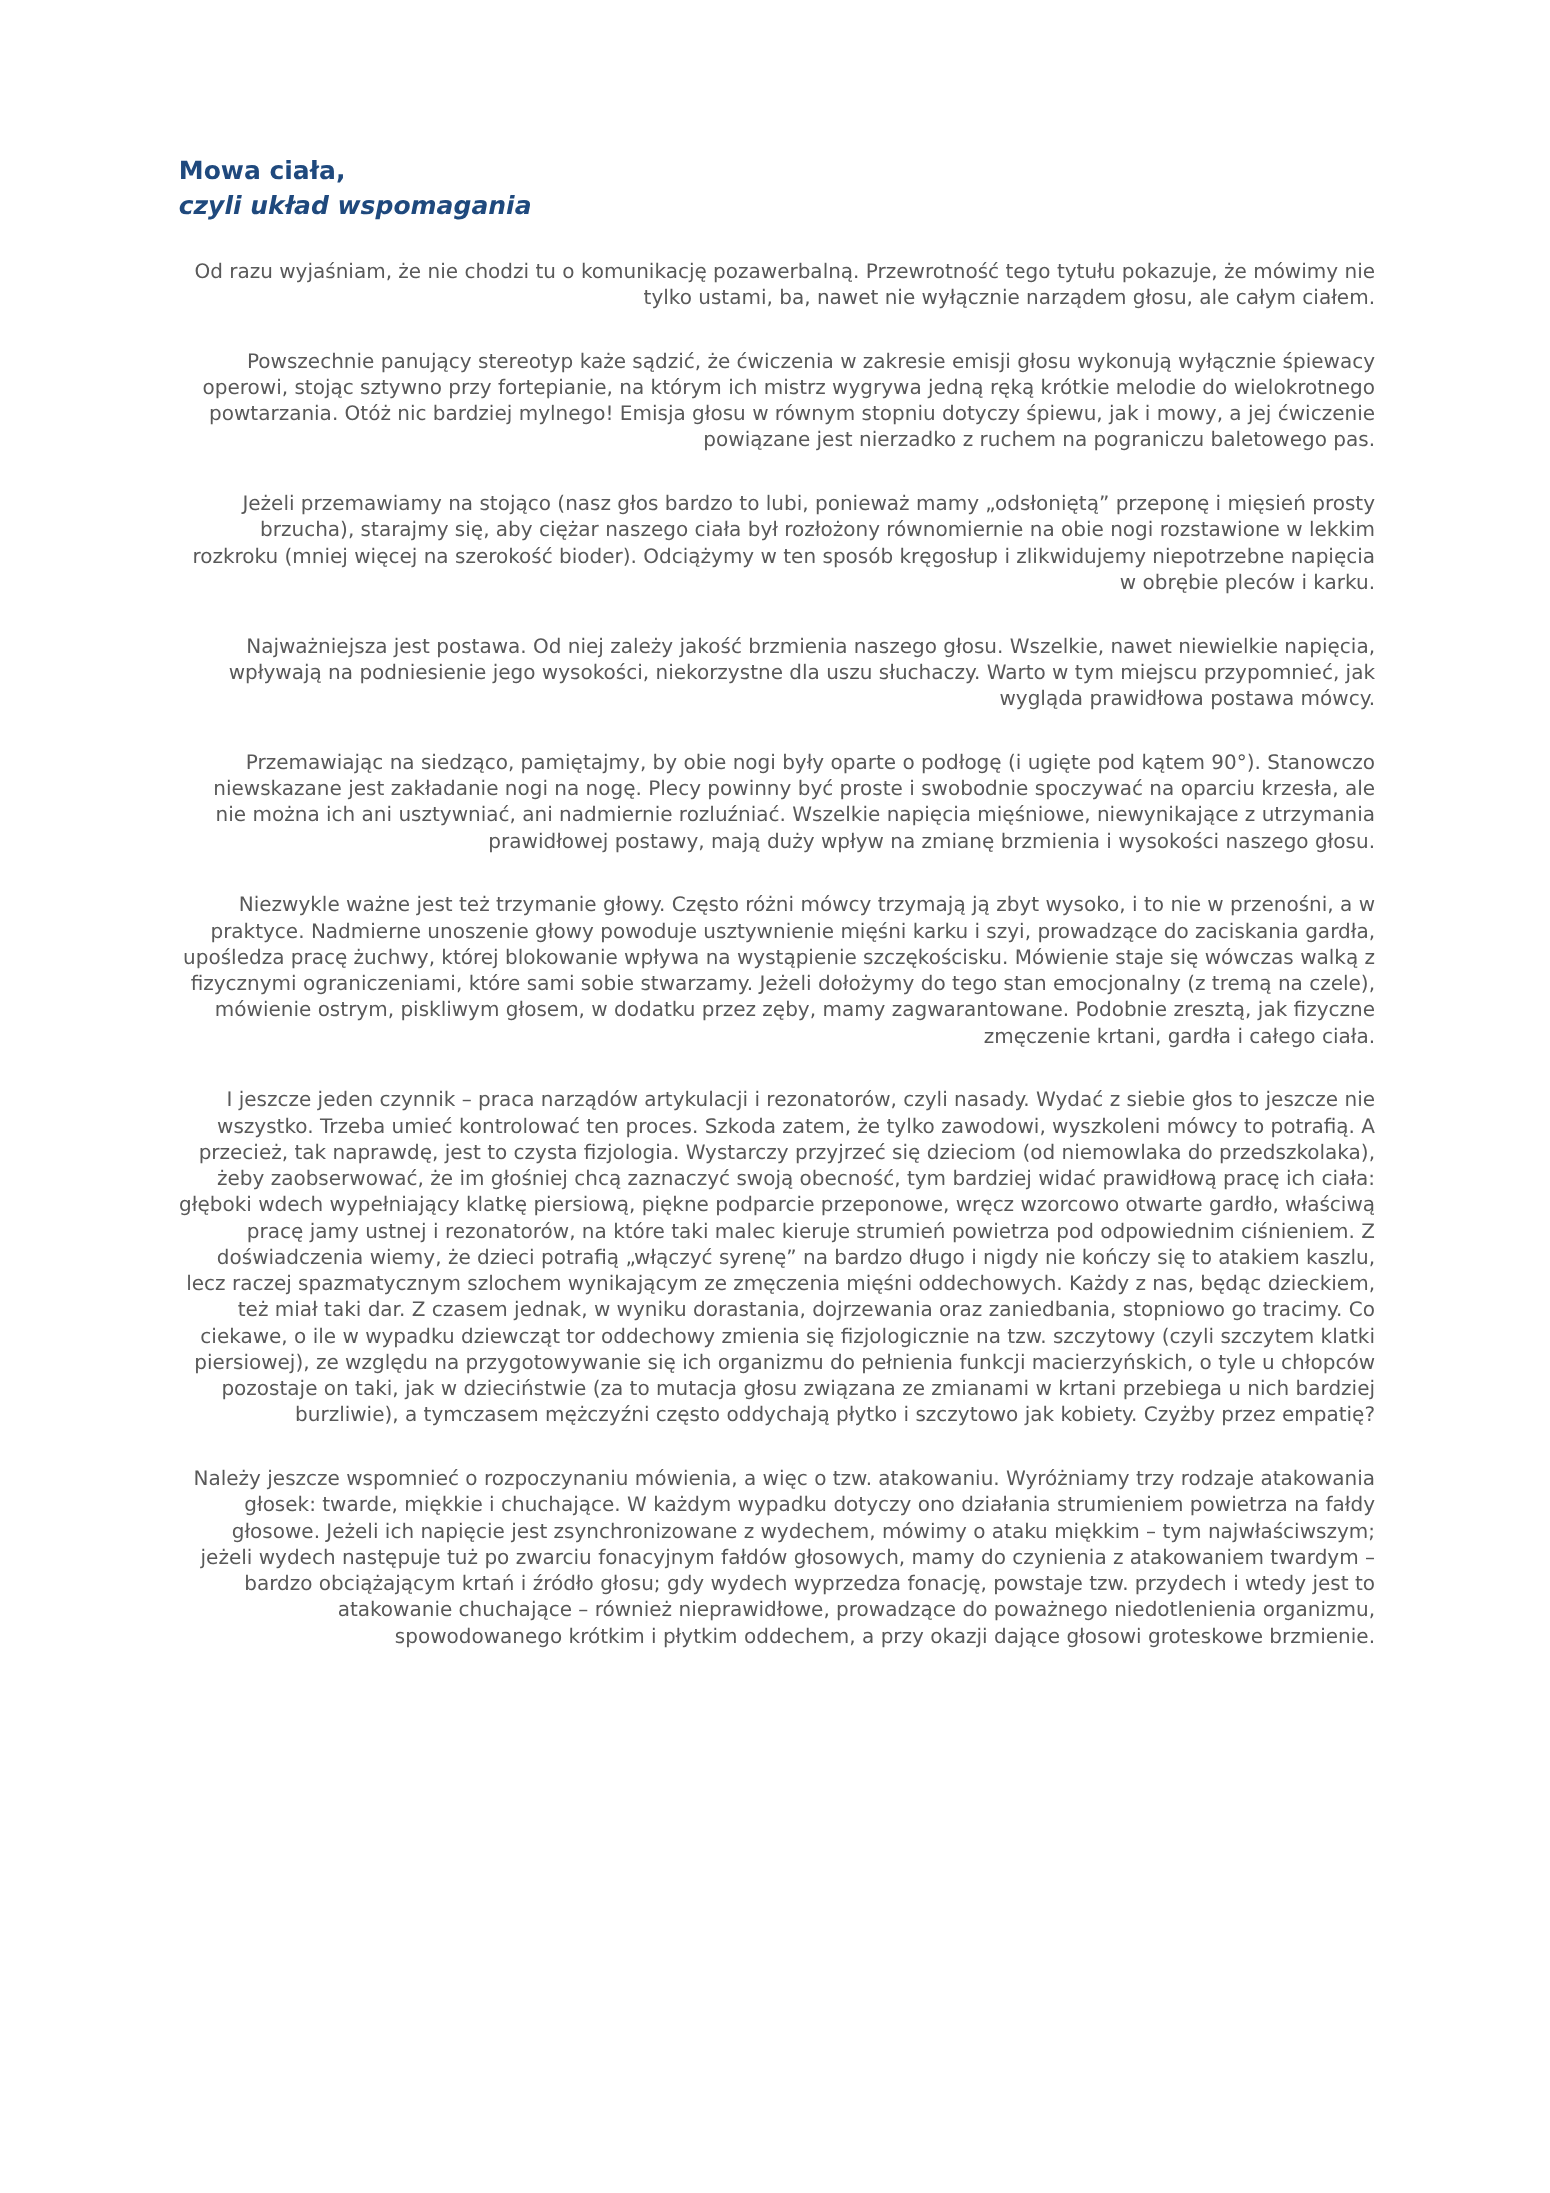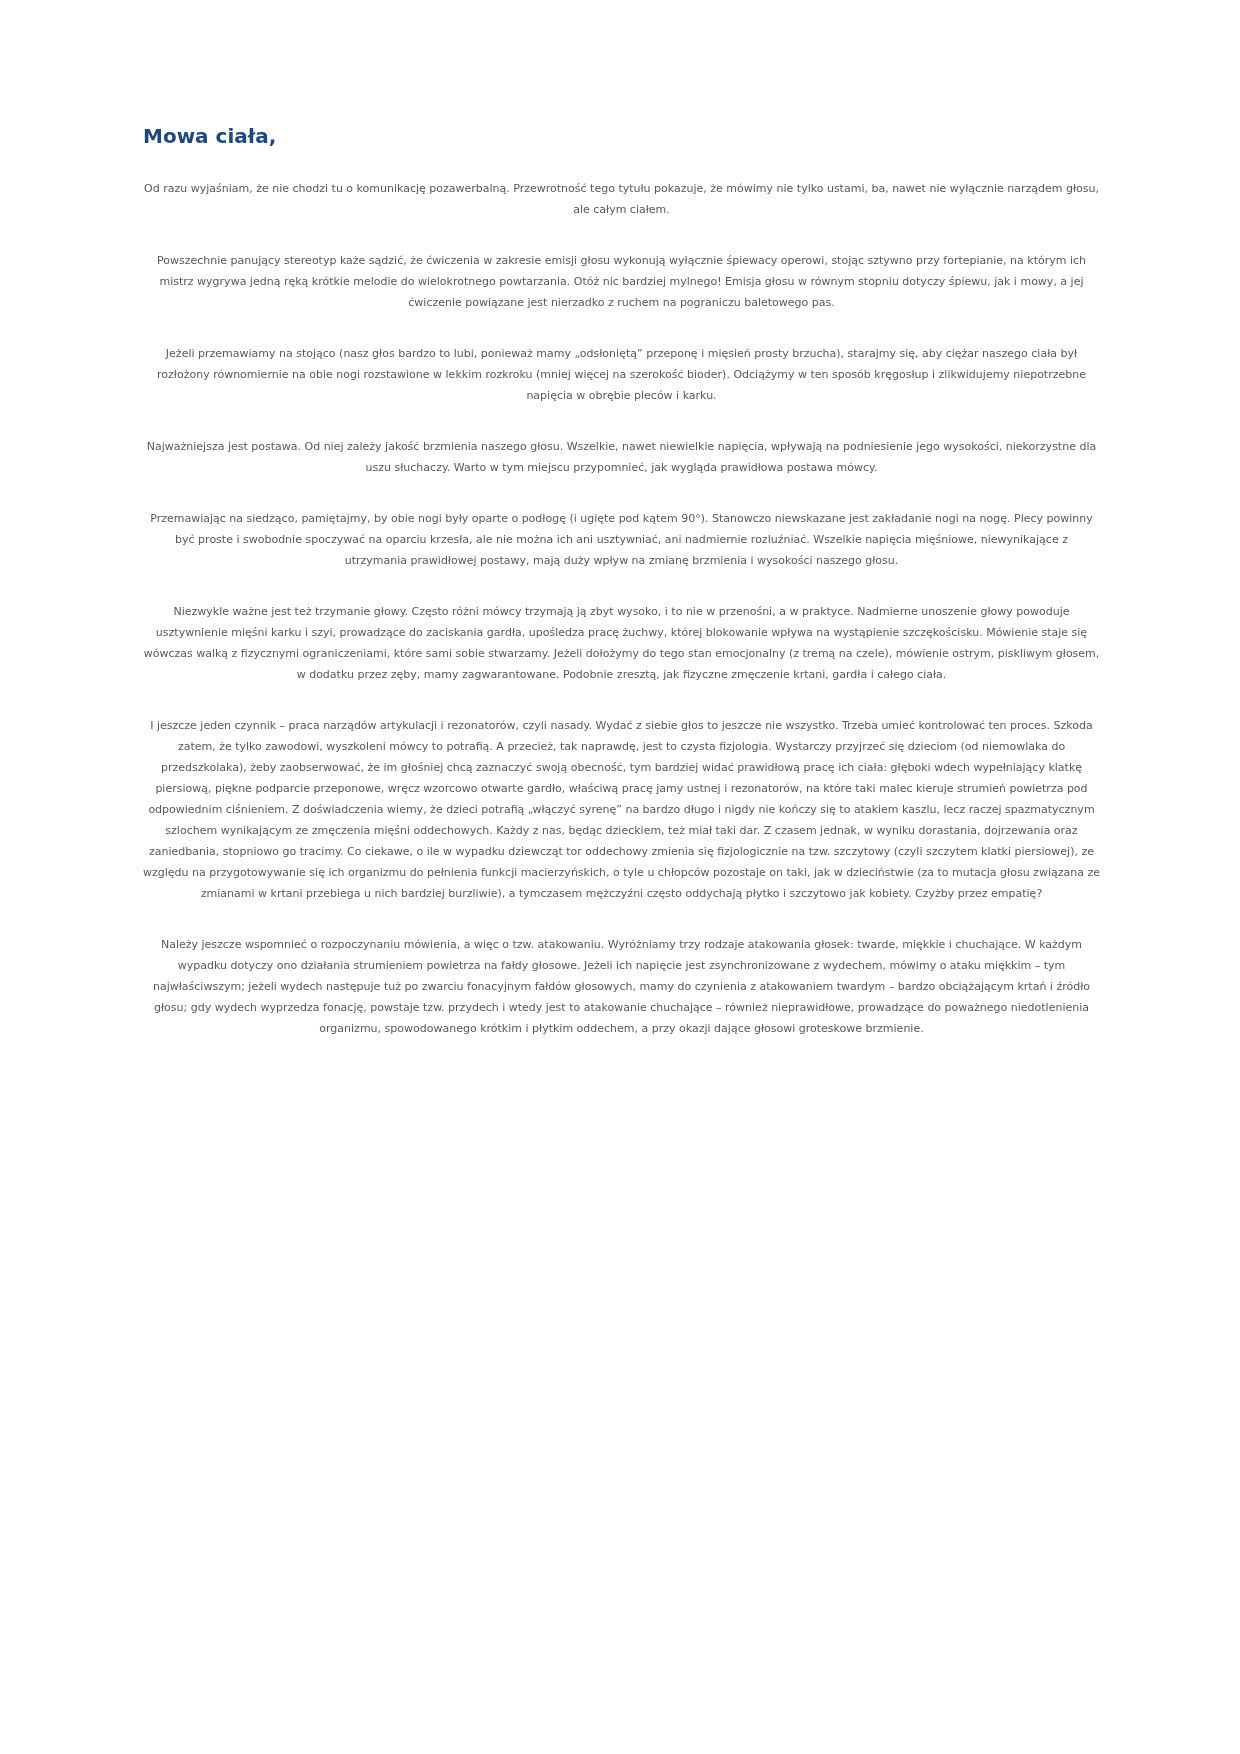--- a/index.html
+++ b/index.html
@@ -30,34 +30,35 @@
     font-weight: bold;
     font-style: italic;
     line-height: 28px;
     margin: 0 0 0 0;
   }
   .body-text {
     margin-top: 28px;
   }
   .body-text p {
     color: #595959;
-    font-size: 11px;
+    font-size: 16px;
     line-height: 21px;
-    text-align: center;
+    text-align: right;
     margin: 0 0 30px 0;
   }
   .body-text p:last-child {
     margin-bottom: 0;
   }
 </style>
 </head>
 <body>
 
 <div class="page">
   <h1 class="doc-title">Mowa ciała,</h1>
+  <h2 class="doc-subtitle">czyli układ wspomagania</h2>
 
   <div class="body-text">
     <p>Od razu wyjaśniam, że nie chodzi tu o komunikację pozawerbalną. Przewrotność tego tytułu pokazuje, że mówimy nie tylko ustami, ba, nawet nie wyłącznie narządem głosu, ale całym ciałem.</p>
     <p>Powszechnie panujący stereotyp każe sądzić, że ćwiczenia w zakresie emisji głosu wykonują wyłącznie śpiewacy operowi, stojąc sztywno przy fortepianie, na którym ich mistrz wygrywa jedną ręką krótkie melodie do wielokrotnego powtarzania. Otóż nic bardziej mylnego! Emisja głosu w równym stopniu dotyczy śpiewu, jak i mowy, a jej ćwiczenie powiązane jest nierzadko z ruchem na pograniczu baletowego pas.</p>
     <p>Jeżeli przemawiamy na stojąco (nasz głos bardzo to lubi, ponieważ mamy „odsłoniętą” przeponę i mięsień prosty brzucha), starajmy się, aby ciężar naszego ciała był rozłożony równomiernie na obie nogi rozstawione w lekkim rozkroku (mniej więcej na szerokość bioder). Odciążymy w ten sposób kręgosłup i zlikwidujemy niepotrzebne napięcia w obrębie pleców i karku.</p>
     <p>Najważniejsza jest postawa. Od niej zależy jakość brzmienia naszego głosu. Wszelkie, nawet niewielkie napięcia, wpływają na podniesienie jego wysokości, niekorzystne dla uszu słuchaczy. Warto w tym miejscu przypomnieć, jak wygląda prawidłowa postawa mówcy.</p>
     <p>Przemawiając na siedząco, pamiętajmy, by obie nogi były oparte o podłogę (i ugięte pod kątem 90°). Stanowczo niewskazane jest zakładanie nogi na nogę. Plecy powinny być proste i swobodnie spoczywać na oparciu krzesła, ale nie można ich ani usztywniać, ani nadmiernie rozluźniać. Wszelkie napięcia mięśniowe, niewynikające z utrzymania prawidłowej postawy, mają duży wpływ na zmianę brzmienia i wysokości naszego głosu.</p>
     <p>Niezwykle ważne jest też trzymanie głowy. Często różni mówcy trzymają ją zbyt wysoko, i to nie w przenośni, a w praktyce. Nadmierne unoszenie głowy powoduje usztywnienie mięśni karku i szyi, prowadzące do zaciskania gardła, upośledza pracę żuchwy, której blokowanie wpływa na wystąpienie szczękościsku. Mówienie staje się wówczas walką z fizycznymi ograniczeniami, które sami sobie stwarzamy. Jeżeli dołożymy do tego stan emocjonalny (z tremą na czele), mówienie ostrym, piskliwym głosem, w dodatku przez zęby, mamy zagwarantowane. Podobnie zresztą, jak fizyczne zmęczenie krtani, gardła i całego ciała.</p>
     <p>I jeszcze jeden czynnik – praca narządów artykulacji i rezonatorów, czyli nasady. Wydać z siebie głos to jeszcze nie wszystko. Trzeba umieć kontrolować ten proces. Szkoda zatem, że tylko zawodowi, wyszkoleni mówcy to potrafią. A przecież, tak naprawdę, jest to czysta fizjologia. Wystarczy przyjrzeć się dzieciom (od niemowlaka do przedszkolaka), żeby zaobserwować, że im głośniej chcą zaznaczyć swoją obecność, tym bardziej widać prawidłową pracę ich ciała: głęboki wdech wypełniający klatkę piersiową, piękne podparcie przeponowe, wręcz wzorcowo otwarte gardło, właściwą pracę jamy ustnej i rezonatorów, na które taki malec kieruje strumień powietrza pod odpowiednim ciśnieniem. Z doświadczenia wiemy, że dzieci potrafią „włączyć syrenę” na bardzo długo i nigdy nie kończy się to atakiem kaszlu, lecz raczej spazmatycznym szlochem wynikającym ze zmęczenia mięśni oddechowych. Każdy z nas, będąc dzieckiem, też miał taki dar. Z czasem jednak, w wyniku dorastania, dojrzewania oraz zaniedbania, stopniowo go tracimy. Co ciekawe, o ile w wypadku dziewcząt tor oddechowy zmienia się fizjologicznie na tzw. szczytowy (czyli szczytem klatki piersiowej), ze względu na przygotowywanie się ich organizmu do pełnienia funkcji macierzyńskich, o tyle u chłopców pozostaje on taki, jak w dzieciństwie (za to mutacja głosu związana ze zmianami w krtani przebiega u nich bardziej burzliwie), a tymczasem mężczyźni często oddychają płytko i szczytowo jak kobiety. Czyżby przez empatię?</p>
     <p>Należy jeszcze wspomnieć o rozpoczynaniu mówienia, a więc o tzw. atakowaniu. Wyróżniamy trzy rodzaje atakowania głosek: twarde, miękkie i chuchające. W każdym wypadku dotyczy ono działania strumieniem powietrza na fałdy głosowe. Jeżeli ich napięcie jest zsynchronizowane z wydechem, mówimy o ataku miękkim – tym najwłaściwszym; jeżeli wydech następuje tuż po zwarciu fonacyjnym fałdów głosowych, mamy do czynienia z atakowaniem twardym – bardzo obciążającym krtań i źródło głosu; gdy wydech wyprzedza fonację, powstaje tzw. przydech i wtedy jest to atakowanie chuchające – również nieprawidłowe, prowadzące do poważnego niedotlenienia organizmu, spowodowanego krótkim i płytkim oddechem, a przy okazji dające głosowi groteskowe brzmienie.</p>

